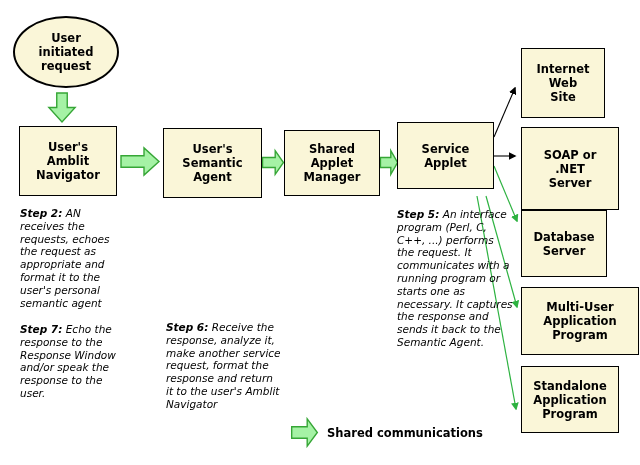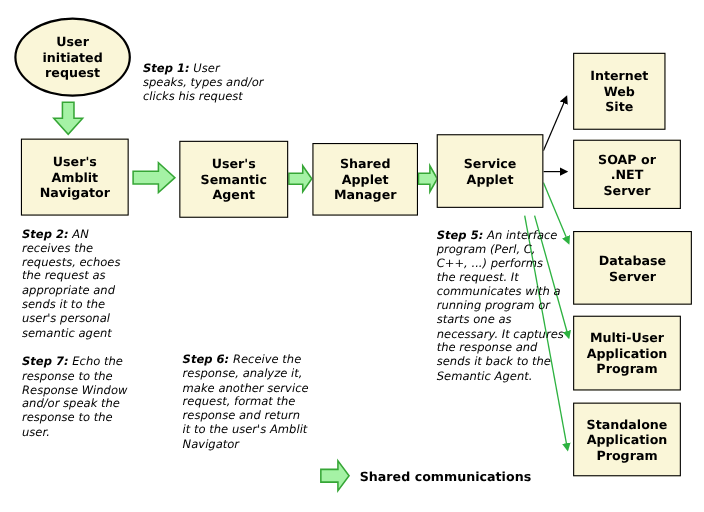--- a/index.html
+++ b/index.html
@@ -86,35 +86,34 @@
 Agent</div>
   <div class="box" style="left:284px;top:130px;width:96px;height:66px">Shared
 Applet
 Manager</div>
   <div class="box" style="left:397px;top:122px;width:97px;height:67px">Service
 Applet</div>
 
   <div class="box" style="left:521px;top:48px;width:84px;height:70px">Internet
 Web
 Site</div>
-  <div class="box" style="left:521px;top:127px;width:98px;height:63px">SOAP or
+  <div class="box" style="left:521px;top:127px;width:98px;height:83px">SOAP or
 .NET
 Server</div>
-  <div class="box" style="left:521px;top:210px;width:108px;height:67px">Database
+  <div class="box" style="left:521px;top:210px;width:86px;height:67px">Database
 Server</div>
-  <div class="box" style="left:521px;top:287px;width:98px;height:68px">Multi-User
+  <div class="box" style="left:521px;top:287px;width:118px;height:68px">Multi-User
 Application
 Program</div>
   <div class="box" style="left:521px;top:366px;width:98px;height:67px">Standalone
 Application
 Program</div>
 
-  <p class="step" style="left:130px;top:56px;width:110px"><b>Step 1:</b> <span>User speaks, types and/or clicks his request</span></p>
 
-  <p class="step" style="left:20px;top:207px;width:104px"><b>Step 2:</b> <span>AN receives the requests, echoes the request as appropriate and sends it to the user's personal semantic agent</span></p>
+  <p class="step" style="left:20px;top:207px;width:104px"><b>Step 2:</b> <span>AN receives the requests, echoes the request as appropriate and format it to the user's personal semantic agent</span></p>
 
   <p class="step" style="left:20px;top:323px;width:108px"><b>Step 7:</b> <span>Echo the response to the Response Window and/or speak the response to the user.</span></p>
 
 
   <p class="step" style="left:166px;top:321px;width:116px"><b>Step 6:</b> <span>Receive the response, analyze it, make another service request, format the response and return it to the user's Amblit Navigator</span></p>
 
 
   <p class="step" style="left:397px;top:208px;width:116px"><b>Step 5:</b> <span>An interface program (Perl, C, C++, ...) performs the request. It communicates with a running program or starts one as necessary. It captures the response and sends it back to the Semantic Agent.</span></p>
 
   <svg class="blockarrow" style="left:291px;top:417px" width="27" height="31" viewBox="0 0 40 32" preserveAspectRatio="none">

